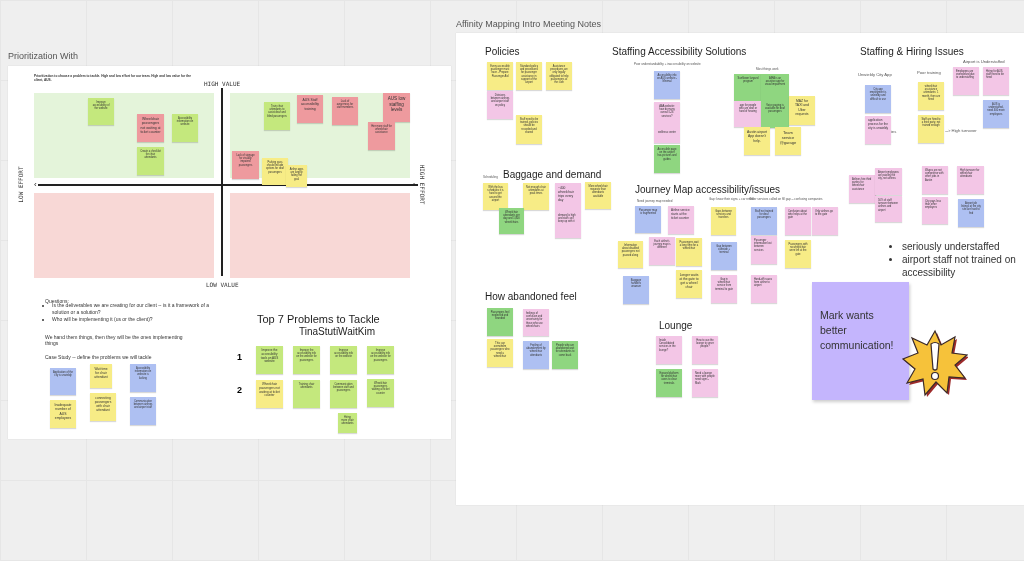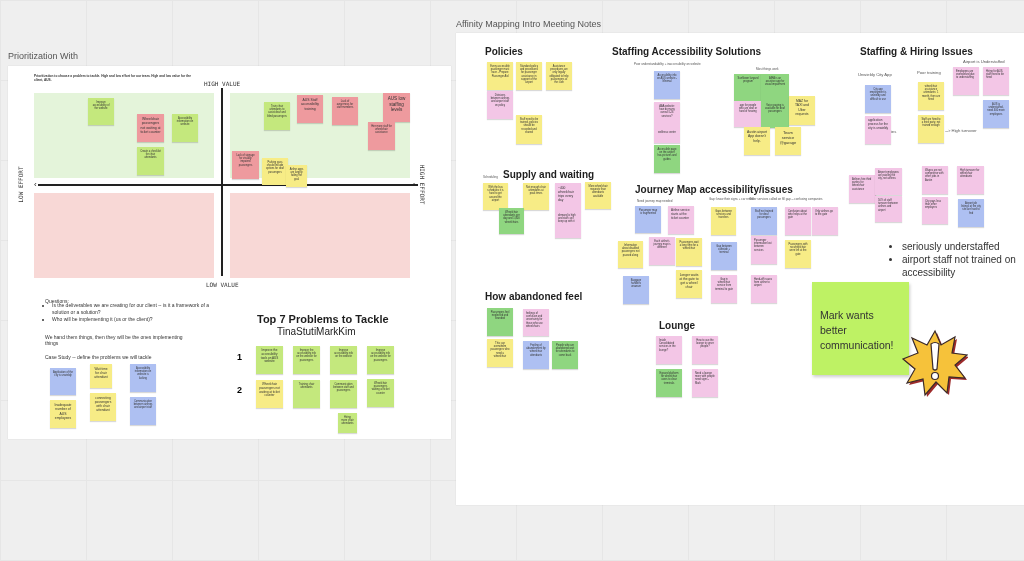--- a/index.html
+++ b/index.html
@@ -3,21 +3,21 @@
 <meta charset="utf-8">
 <style>
   html,body{margin:0;padding:0;}
   body{width:1024px;height:561px;overflow:hidden;position:relative;background:#efefef;font-family:"Liberation Sans",sans-serif;}
   .grid{position:absolute;inset:0;background-image:linear-gradient(#e6e6e6 1px,transparent 1px),linear-gradient(90deg,#e6e6e6 1px,transparent 1px);background-size:86px 80px;}
   .frame-title{position:absolute;font-size:9px;color:#555;}
   .frame{position:absolute;background:#fff;box-shadow:0 0 1px rgba(0,0,0,.15);}
   .note{position:absolute;box-shadow:0 1px 1px rgba(0,0,0,.15);font-size:2.6px;line-height:1.25;color:#333;padding:3px;box-sizing:border-box;overflow:hidden;text-align:center;}
   .note.big{font-size:5.2px;line-height:1.3;}
   .y{background:#f7ec86;} .p{background:#f3c6e6;} .g{background:#8fd680;} .b{background:#aec0f2;} .r{background:#ee9a9e;} .lg{background:#c4e87d;}
-  .h{position:absolute;font-weight:bold;color:#1e1e1e;white-space:nowrap;font-size:10px;}
+  .h{position:absolute;font-weight:normal;color:#1e1e1e;white-space:nowrap;font-size:10px;}
   .sub{position:absolute;font-size:3px;color:#555;white-space:nowrap;}
   .mono{font-family:"DejaVu Sans Mono",monospace;font-size:6px;color:#333;position:absolute;white-space:nowrap;}
   .txt{position:absolute;font-size:5px;color:#333;}
   .arrow-h{position:absolute;height:2px;background:#222;}
   .arrow-v{position:absolute;width:2px;background:#222;}
 </style>
 </head>
 <body>
 
 <div class="grid"></div>
@@ -62,24 +62,24 @@
   <div class="txt" style="left:37px;top:288px;">Case Study -- define the problems we will tackle</div>
 
   <div class="note b" style="left:42px;top:302px;width:26px;height:27px;">Application of the city is unwieldy</div>
   <div class="note y" style="left:82px;top:298px;width:22px;height:24px;font-size:3.2px;">Wait time for chair attendant</div>
   <div class="note b" style="left:122px;top:298px;width:26px;height:28px;">Accessibility information on website is lacking</div>
   <div class="note y" style="left:42px;top:334px;width:26px;height:28px;font-size:3.4px;">Inadequate number of AUS employees</div>
   <div class="note y" style="left:82px;top:327px;width:26px;height:28px;font-size:3.2px;">connecting passengers with chair attendant</div>
   <div class="note b" style="left:122px;top:331px;width:26px;height:28px;">Communication between airlines and airport staff</div>
 
   <div class="h" style="left:249px;top:247px;font-size:11px;">Top 7 Problems to Tackle</div>
-  <div style="position:absolute;left:249px;top:260px;width:160px;display:flex;justify-content:flex-start;font-size:10px;color:#222;margin-left:20px;">
+  <div style="position:absolute;left:249px;top:260px;width:160px;display:flex;justify-content:center;font-size:10px;color:#222;">
     <span>Tina</span>
     <span>Stuti</span>
-    <span>Mark</span>
+    <span>Wait</span>
     <span>Kim</span>
   </div>
   <div style="position:absolute;left:229px;top:286px;font-size:9px;font-weight:bold;">1</div>
   <div style="position:absolute;left:229px;top:319px;font-size:9px;font-weight:bold;">2</div>
 
   <div class="note lg" style="left:248px;top:280px;width:27px;height:28px;font-size:3px;">Improve the accessibility tools on AUS website</div>
   <div class="note lg" style="left:285px;top:280px;width:27px;height:28px;">Improve the accessibility info on the website for passengers</div>
   <div class="note lg" style="left:322px;top:280px;width:27px;height:28px;">Improve accessibility info on the website</div>
   <div class="note lg" style="left:359px;top:280px;width:27px;height:28px;">Improve accessibility info on the website for passengers</div>
   <div class="note y" style="left:248px;top:314px;width:27px;height:28px;font-size:3px;">Wheelchair passengers not waiting at ticket counter</div>
@@ -135,21 +135,21 @@
   <div class="note p" style="left:501px;top:133px;width:27px;height:28px;text-align:left;">High turnover for wheelchair attendants</div>
   <div class="note p" style="left:466px;top:164px;width:26px;height:27px;text-align:left;">City pays less than other employers</div>
   <div class="note b" style="left:502px;top:166px;width:26px;height:28px;">Airport job listings at the city site are hard to find</div>
 
   <ul style="position:absolute;left:434px;top:207px;width:130px;margin:0;padding-left:12px;font-size:10px;color:#333;line-height:13px;">
     <li>seriously understaffed</li>
     <li>airport staff not trained on accessibility</li>
   </ul>
 
   <div class="sub" style="left:27px;top:142px;">Scheduling</div>
-  <div class="h" style="left:47px;top:136px;">Supply and waiting</div>
+  <div class="h" style="left:47px;top:136px;">Baggage and demand</div>
   <div class="note y" style="left:27px;top:150px;width:25px;height:27px;">With the bus schedules it is hard to get around the airport</div>
   <div class="note y" style="left:67px;top:150px;width:26px;height:27px;">Not enough chair attendants at peak times</div>
   <div class="note p" style="left:99px;top:150px;width:26px;height:28px;font-size:3.3px;text-align:left;">~400 wheelchair trips every day</div>
   <div class="note y" style="left:129px;top:149px;width:26px;height:27px;">More wheelchair requests than attendants available</div>
   <div class="note g" style="left:43px;top:175px;width:25px;height:26px;">Wheelchair attendants per day and 1,800 wheelchairs</div>
   <div class="note p" style="left:99px;top:178px;width:26px;height:27px;text-align:left;">demand is high and staff can't keep up with it</div>
 
   <div class="h" style="left:179px;top:151px;">Journey Map accessibility/issues</div>
   <div class="sub" style="left:181px;top:166px;">Need journey map needed</div>
   <div class="sub" style="left:253px;top:164px;">Gap: know their signs + car rental</div>
@@ -177,21 +177,21 @@
   <div class="note y" style="left:31px;top:306px;width:26px;height:28px;">This can overwhelm passengers who need a wheelchair</div>
   <div class="note b" style="left:67px;top:308px;width:26px;height:28px;">Feeling of abandonment by wheelchair attendants</div>
   <div class="note g" style="left:96px;top:308px;width:26px;height:28px;">People who are abandoned wait for attendants to come back</div>
 
   <div class="h" style="left:203px;top:287px;">Lounge</div>
   <div class="note p" style="left:200px;top:303px;width:26px;height:28px;text-align:left;">Inside Consolidated services in the lounge?</div>
   <div class="note p" style="left:236px;top:303px;width:26px;height:28px;">How to use the lounge to serve people?</div>
   <div class="note g" style="left:200px;top:336px;width:26px;height:28px;">Expand platform for wheelchair users to clear terminals</div>
   <div class="note p" style="left:236px;top:336px;width:26px;height:28px;text-align:left;">Need a lounge more with people need signs - Mark</div>
 
-  <div style="position:absolute;left:356px;top:249px;width:97px;height:93px;background:#bef264;box-shadow:1px 2px 3px rgba(0,0,0,.2);box-sizing:border-box;padding:26px 7px 0 8px;font-size:10.5px;line-height:15px;color:#333;">Mark wants better communication!</div>
+  <div style="position:absolute;left:356px;top:249px;width:97px;height:118px;background:#c4b5fd;box-shadow:1px 2px 3px rgba(0,0,0,.2);box-sizing:border-box;padding:26px 7px 0 8px;font-size:10.5px;line-height:15px;color:#333;">Mark wants better communication!</div>
 
   <svg style="position:absolute;left:446px;top:296px;" width="66" height="68" viewBox="0 0 66 68">
     <polygon points="33,2 39,16 53,8 50,24 65,26 53,36 63,49 47,48 45,64 34,53 23,66 21,50 5,54 13,40 1,30 16,24 10,9 25,16" fill="#9d2b2b" transform="translate(2,2)"></polygon>
     <polygon points="33,2 39,16 53,8 50,24 65,26 53,36 63,49 47,48 45,64 34,53 23,66 21,50 5,54 13,40 1,30 16,24 10,9 25,16" fill="#f6c23a" stroke="#3a2a2a" stroke-width="1.2"></polygon>
     <path d="M29,15 Q33,12 37,15 L35,40 Q33,42 31,40 Z" fill="#fff" stroke="#3a2a2a" stroke-width="1.2"></path>
     <circle cx="33" cy="47" r="3.5" fill="#fff" stroke="#3a2a2a" stroke-width="1.2"></circle>
   </svg>
 </div>
 
 </body></html>

